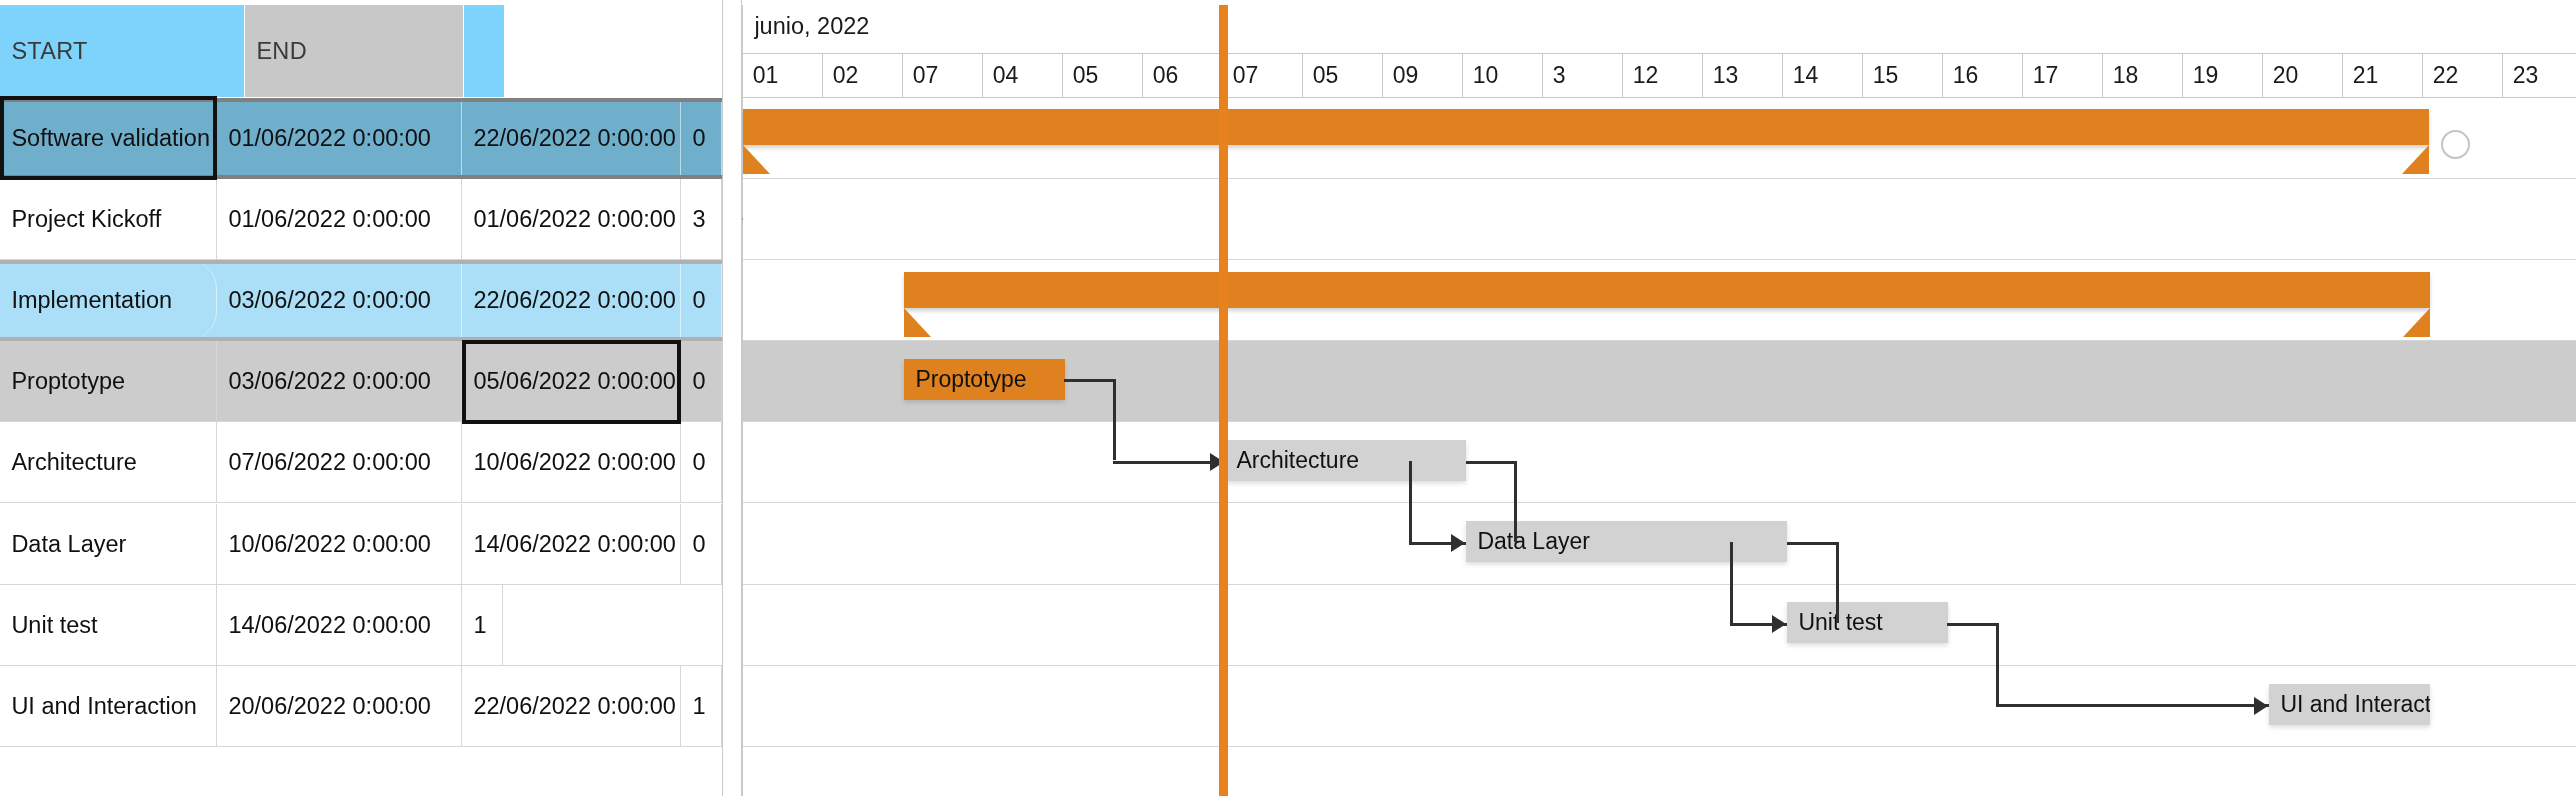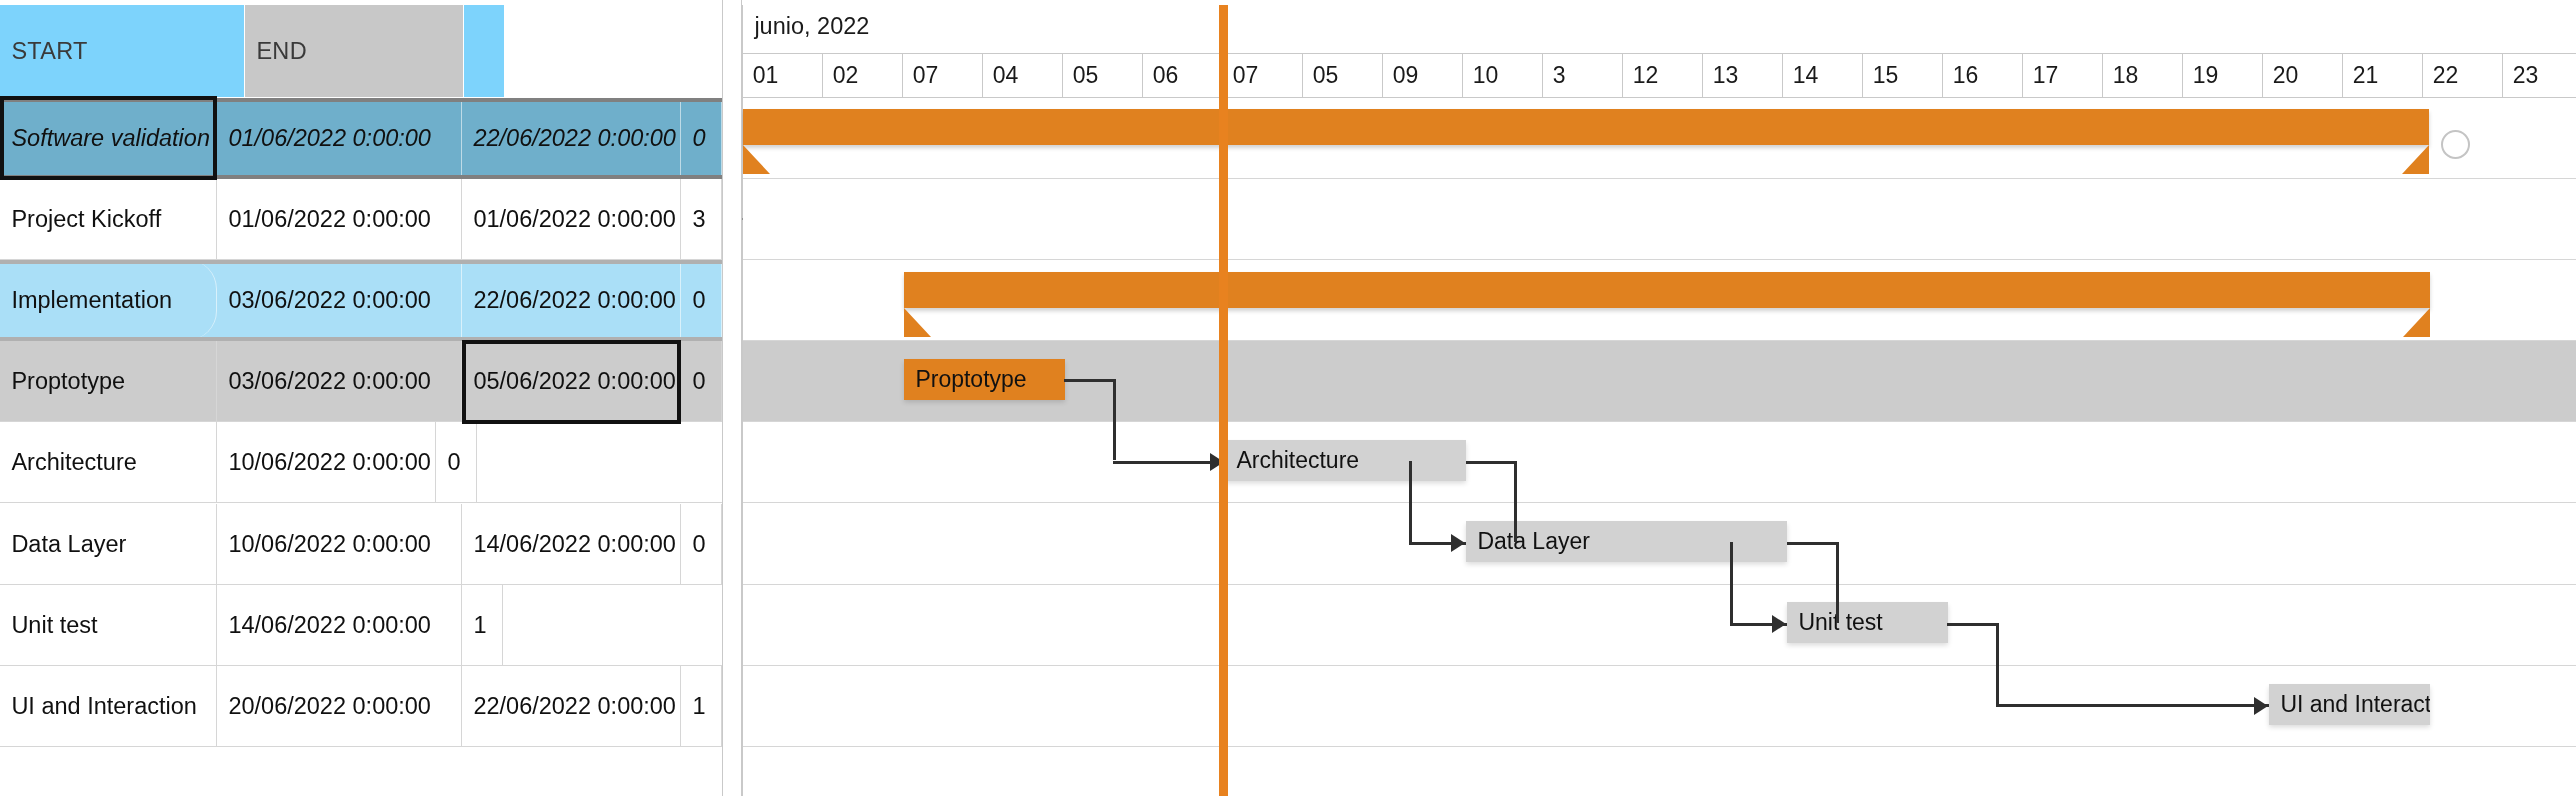--- a/index.html
+++ b/index.html
@@ -243,21 +243,21 @@
 
   <div id="grid-pane">
 
     <div id="grid-header">
       <div class="hdr-cell c-start light">START</div>
       <div class="hdr-cell c-end">END</div>
       <div class="hdr-cell c-x light"></div>
     </div>
 
     <div id="grid-body">
-        <div class="grid-row sel-dark" style="top: 0px; font-style: italic;">
+        <div class="grid-row sel-dark" style="top: 0px;">
           <div class="cell c-title" style="width: 217px;">Software validation</div>
           <div class="cell c-start" style="width: 245px;">01/06/2022 0:00:00</div>
           <div class="cell c-end" style="width: 219px;">22/06/2022 0:00:00</div>
           <div class="cell c-clip" style="width: 41px;">0</div>
         </div>
         <div class="row-frame" style="top: 0px;"></div>
         <div class="grid-row" style="top: 81px;">
           <div class="cell c-title" style="width: 217px;">Project Kickoff</div>
           <div class="cell c-start" style="width: 245px;">01/06/2022 0:00:00</div>
           <div class="cell c-end" style="width: 219px;">01/06/2022 0:00:00</div>
@@ -271,20 +271,21 @@
         </div>
         <div class="row-frame gray-only" style="top: 162px;"></div>
         <div class="grid-row sel-gray" style="top: 243px;">
           <div class="cell c-title" style="width: 217px;">Proptotype</div>
           <div class="cell c-start" style="width: 245px;">03/06/2022 0:00:00</div>
           <div class="cell c-end" style="width: 219px;">05/06/2022 0:00:00</div>
           <div class="cell c-clip" style="width: 41px;">0</div>
         </div>
         <div class="grid-row" style="top: 324px;">
           <div class="cell c-title" style="width: 217px;">Architecture</div>
+          <div class="cell c-start" style="width: 245px;">07/06/2022 0:00:00</div>
           <div class="cell c-end" style="width: 219px;">10/06/2022 0:00:00</div>
           <div class="cell c-clip" style="width: 41px;">0</div>
         </div>
         <div class="grid-row" style="top: 406px;">
           <div class="cell c-title" style="width: 217px;">Data Layer</div>
           <div class="cell c-start" style="width: 245px;">10/06/2022 0:00:00</div>
           <div class="cell c-end" style="width: 219px;">14/06/2022 0:00:00</div>
           <div class="cell c-clip" style="width: 41px;">0</div>
         </div>
         <div class="grid-row" style="top: 487px;">

